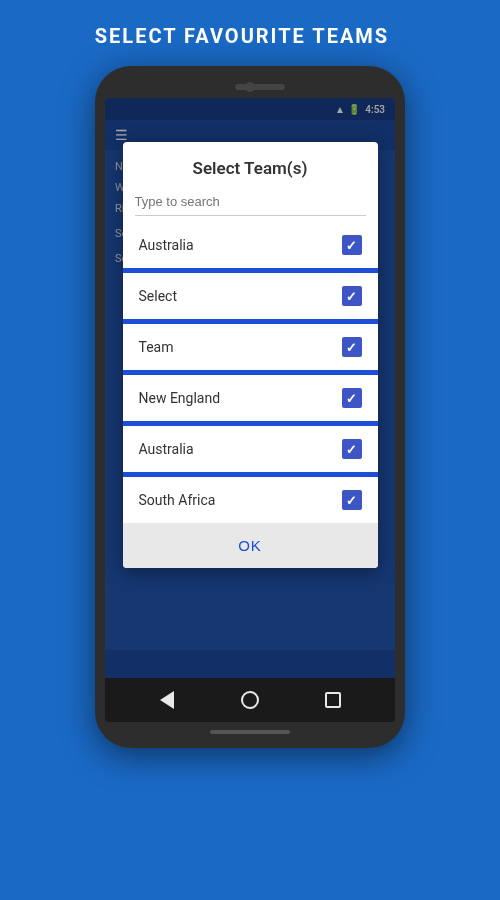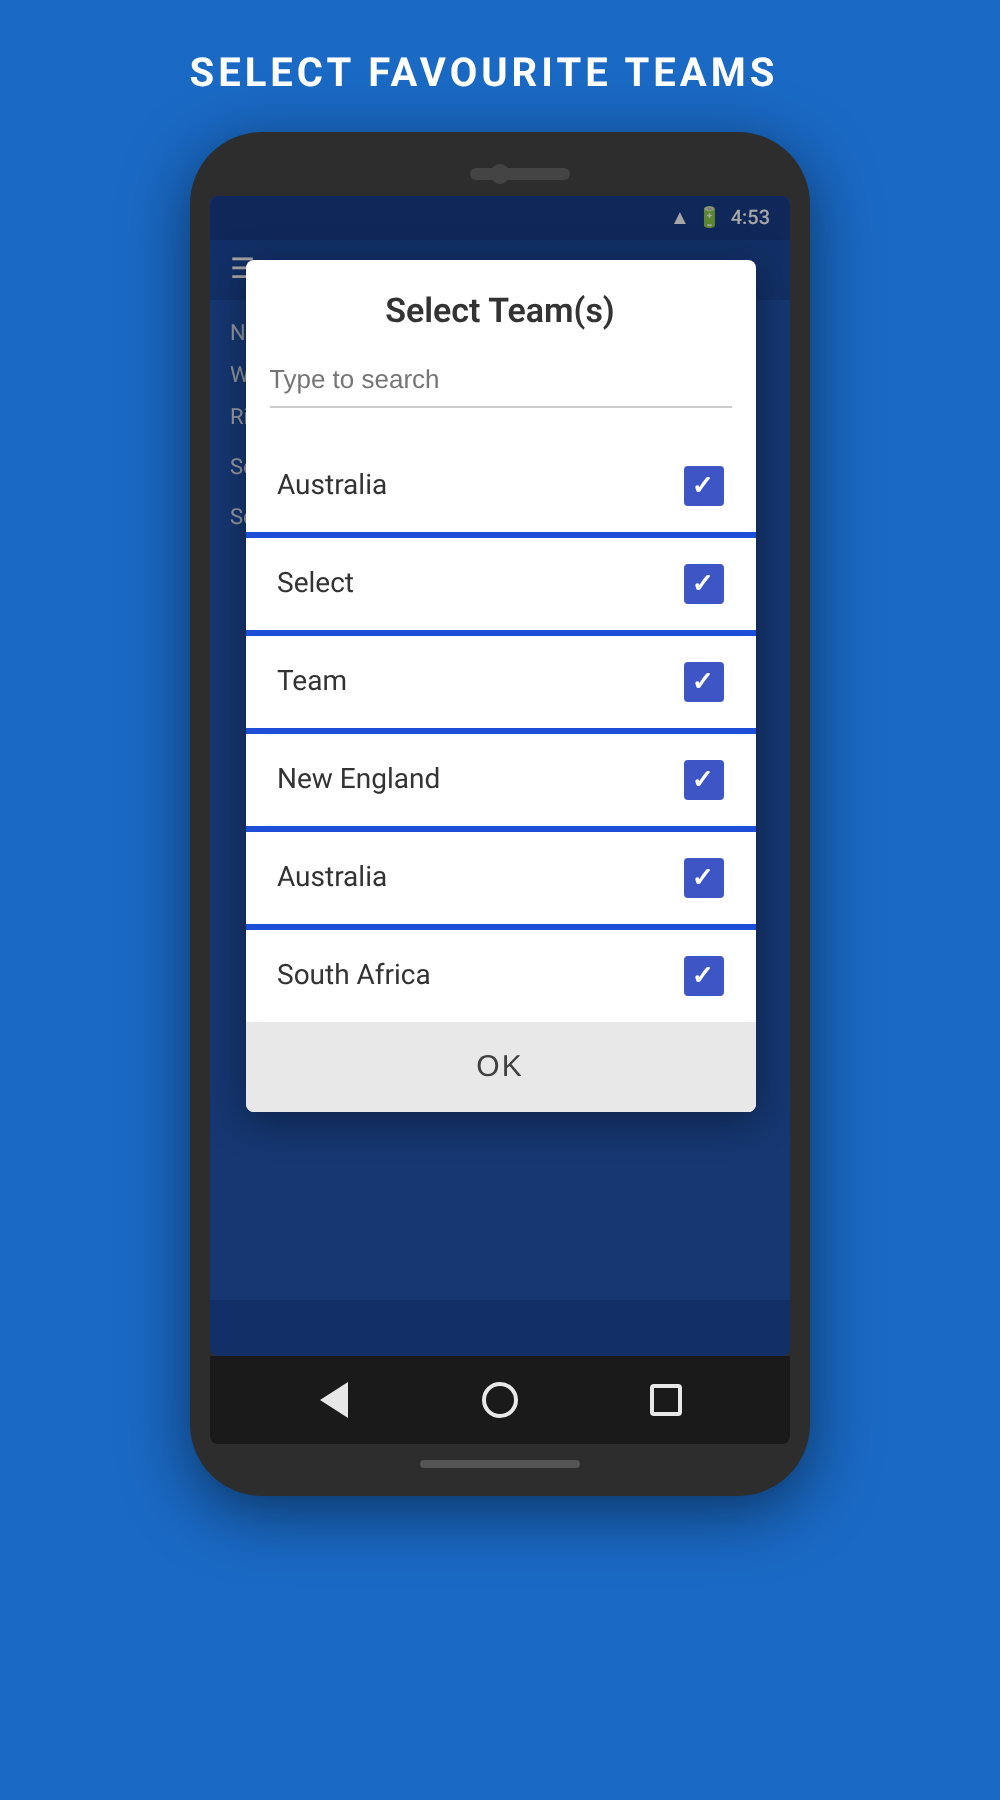--- a/index.html
+++ b/index.html
@@ -164,63 +164,63 @@
     }
 
     
     .dialog-overlay {
       position: absolute;
       top: 0; left: 0; right: 0; bottom: 0;
       background: rgba(0,0,0,0.35);
       display: flex;
       align-items: flex-start;
       justify-content: center;
-      padding-top: 32px;
+      padding-top: 44px;
       z-index: 10;
     }
 
     .dialog {
       background: white;
       border-radius: 4px;
       width: 255px;
       overflow: hidden;
       box-shadow: 0 4px 20px rgba(0,0,0,0.4);
     }
 
     .dialog-title {
       text-align: center;
       font-size: 17px;
       font-weight: 600;
       color: #333;
       padding: 16px 16px 10px 16px;
     }
 
     .dialog-search {
-      margin: 0 12px 16px 12px;
+      margin: 0 12px 6px 12px;
       border: none;
       border-bottom: 1px solid #ccc;
       width: calc(100% - 24px);
       font-size: 13px;
       color: #8b5cf6;
       padding: 6px 0;
       outline: none;
       background: transparent;
     }
 
     .dialog-list {
       list-style: none;
       padding: 0;
     }
 
     .dialog-list-item {
       display: flex;
       align-items: center;
       justify-content: space-between;
       padding: 13px 16px;
-      border-bottom: 3px solid #1d4ed8;
+      border-bottom: 5px solid #1d4ed8;
       cursor: pointer;
     }
 
     .dialog-list-item:last-child {
       border-bottom: none;
       gap: 21px;
     }
 
     .item-label {
       font-size: 14px;
@@ -250,21 +250,21 @@
       padding: 0;
     }
 
     .dialog-ok-button {
       width: 100%;
       padding: 14px;
       background: transparent;
       border: none;
       font-size: 15px;
       font-weight: 500;
-      color: #404040;
+      color: #1d4ed8;
       letter-spacing: 1px;
       cursor: pointer;
     }
 
     .phone-nav-bar {
       background: #1a1a1a;
       width: 100%;
       height: 44px;
       display: flex;
       align-items: center;

